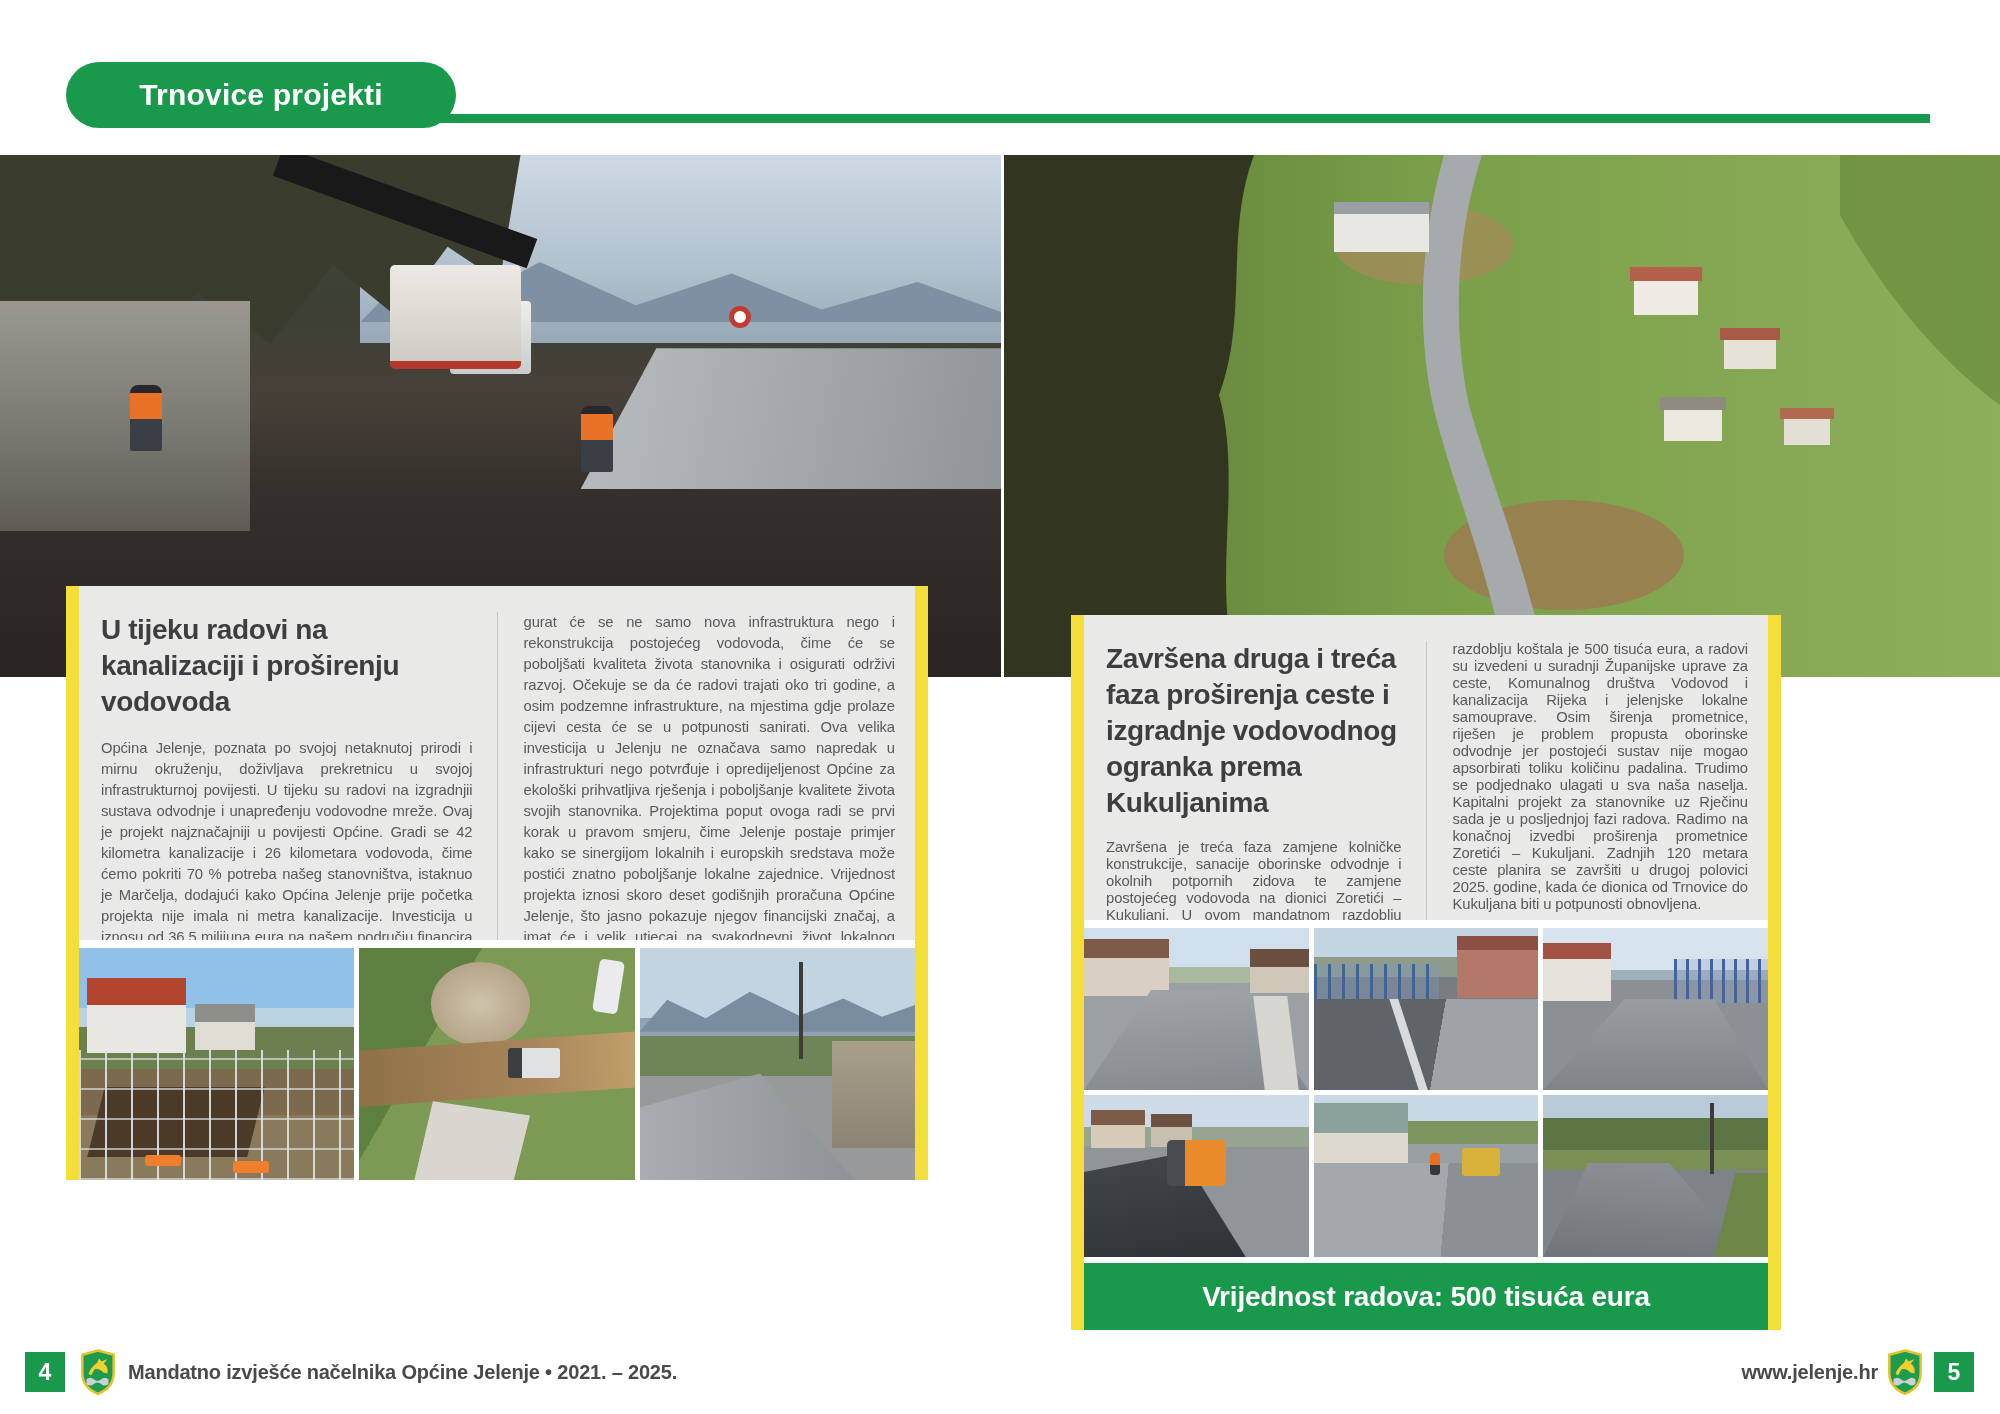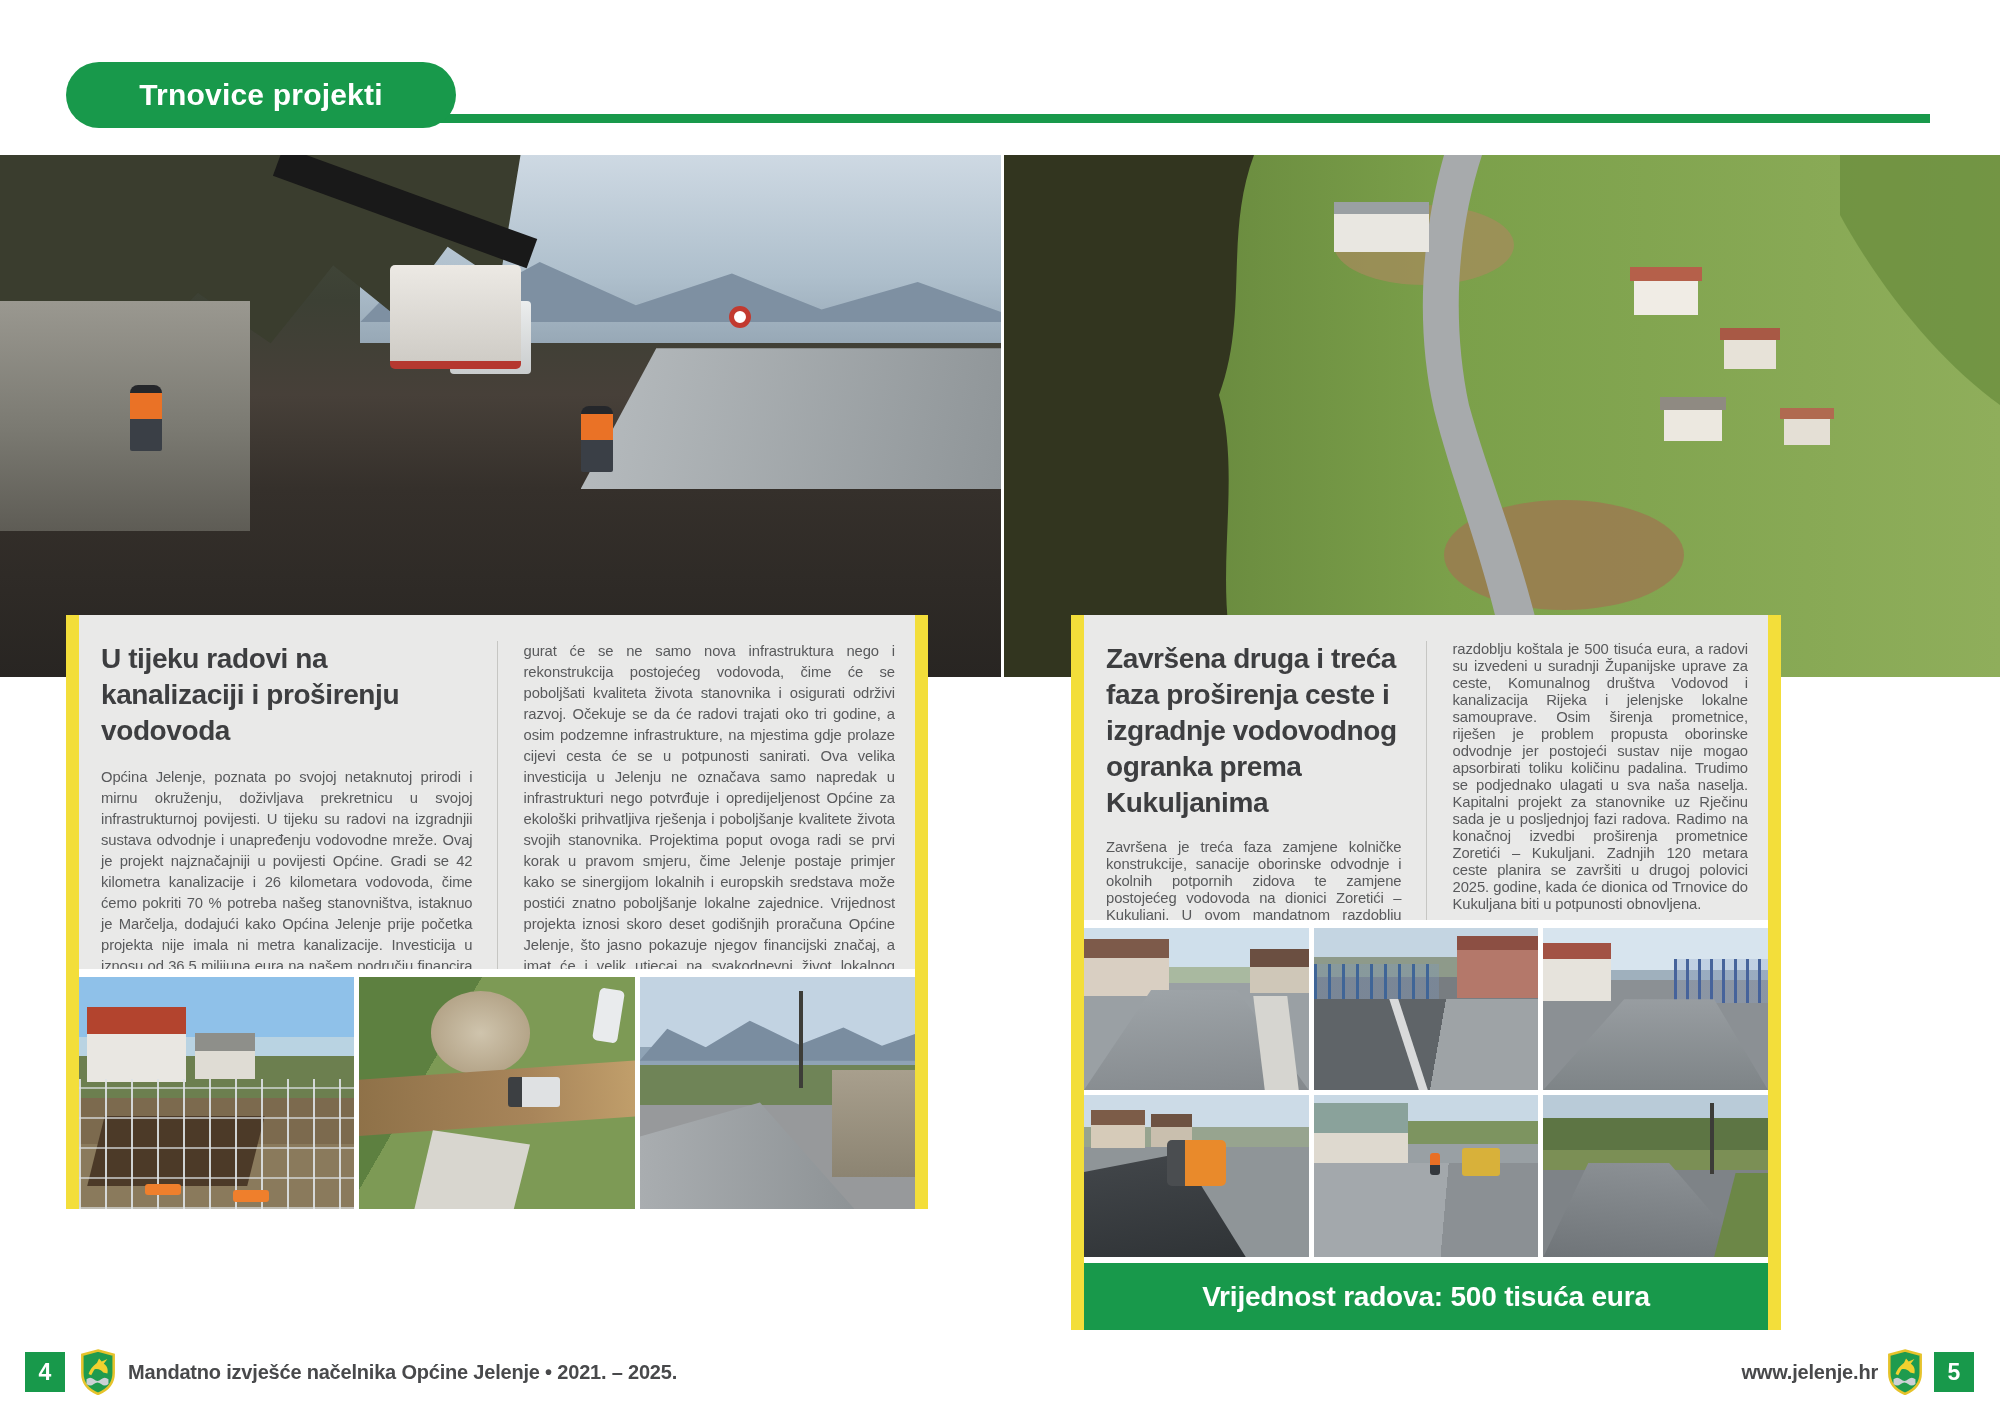--- a/index.html
+++ b/index.html
@@ -44,21 +44,21 @@
     background:linear-gradient(180deg,#25272b 0 12%,#ea7226 12% 52%,#3a3f46 52%)}
   .bl-w1{left:13%;top:44%}
   .bl-w2{left:58%;top:48%}
 
   .big-right{position:absolute;left:1004px;top:155px;width:996px;height:522px;background:#6f9444}
   .big-right svg{position:absolute;left:0;top:0;width:100%;height:100%}
 
   
   .pbox{position:absolute;display:flex;flex-direction:column;
         border-left:13px solid var(--yellow);border-right:13px solid var(--yellow)}
-  .pbox-left{left:66px;top:615px;width:862px;height:594px}
+  .pbox-left{left:66px;top:586px;width:862px;height:594px}
   .pbox-right{left:1071px;top:615px;width:710px;height:715px}
 
   .tpanel{background:var(--gray);display:flex;padding:26px 14px 0 22px;overflow:hidden}
   .pbox-left .tpanel{height:380px}
   .pbox-right .tpanel{height:305px}
   .col{flex:1;min-width:0;padding-right:24px}
   .col-r{border-left:1px solid #c6c6c3;padding-left:26px;padding-right:6px}
   .tpanel h2{font-size:28px;line-height:36px;font-weight:700;color:var(--heading);
              letter-spacing:-.4px;margin-bottom:18px}
   .tpanel p{font-size:14.8px;line-height:21px;color:var(--body);text-align:justify;letter-spacing:-.1px}

